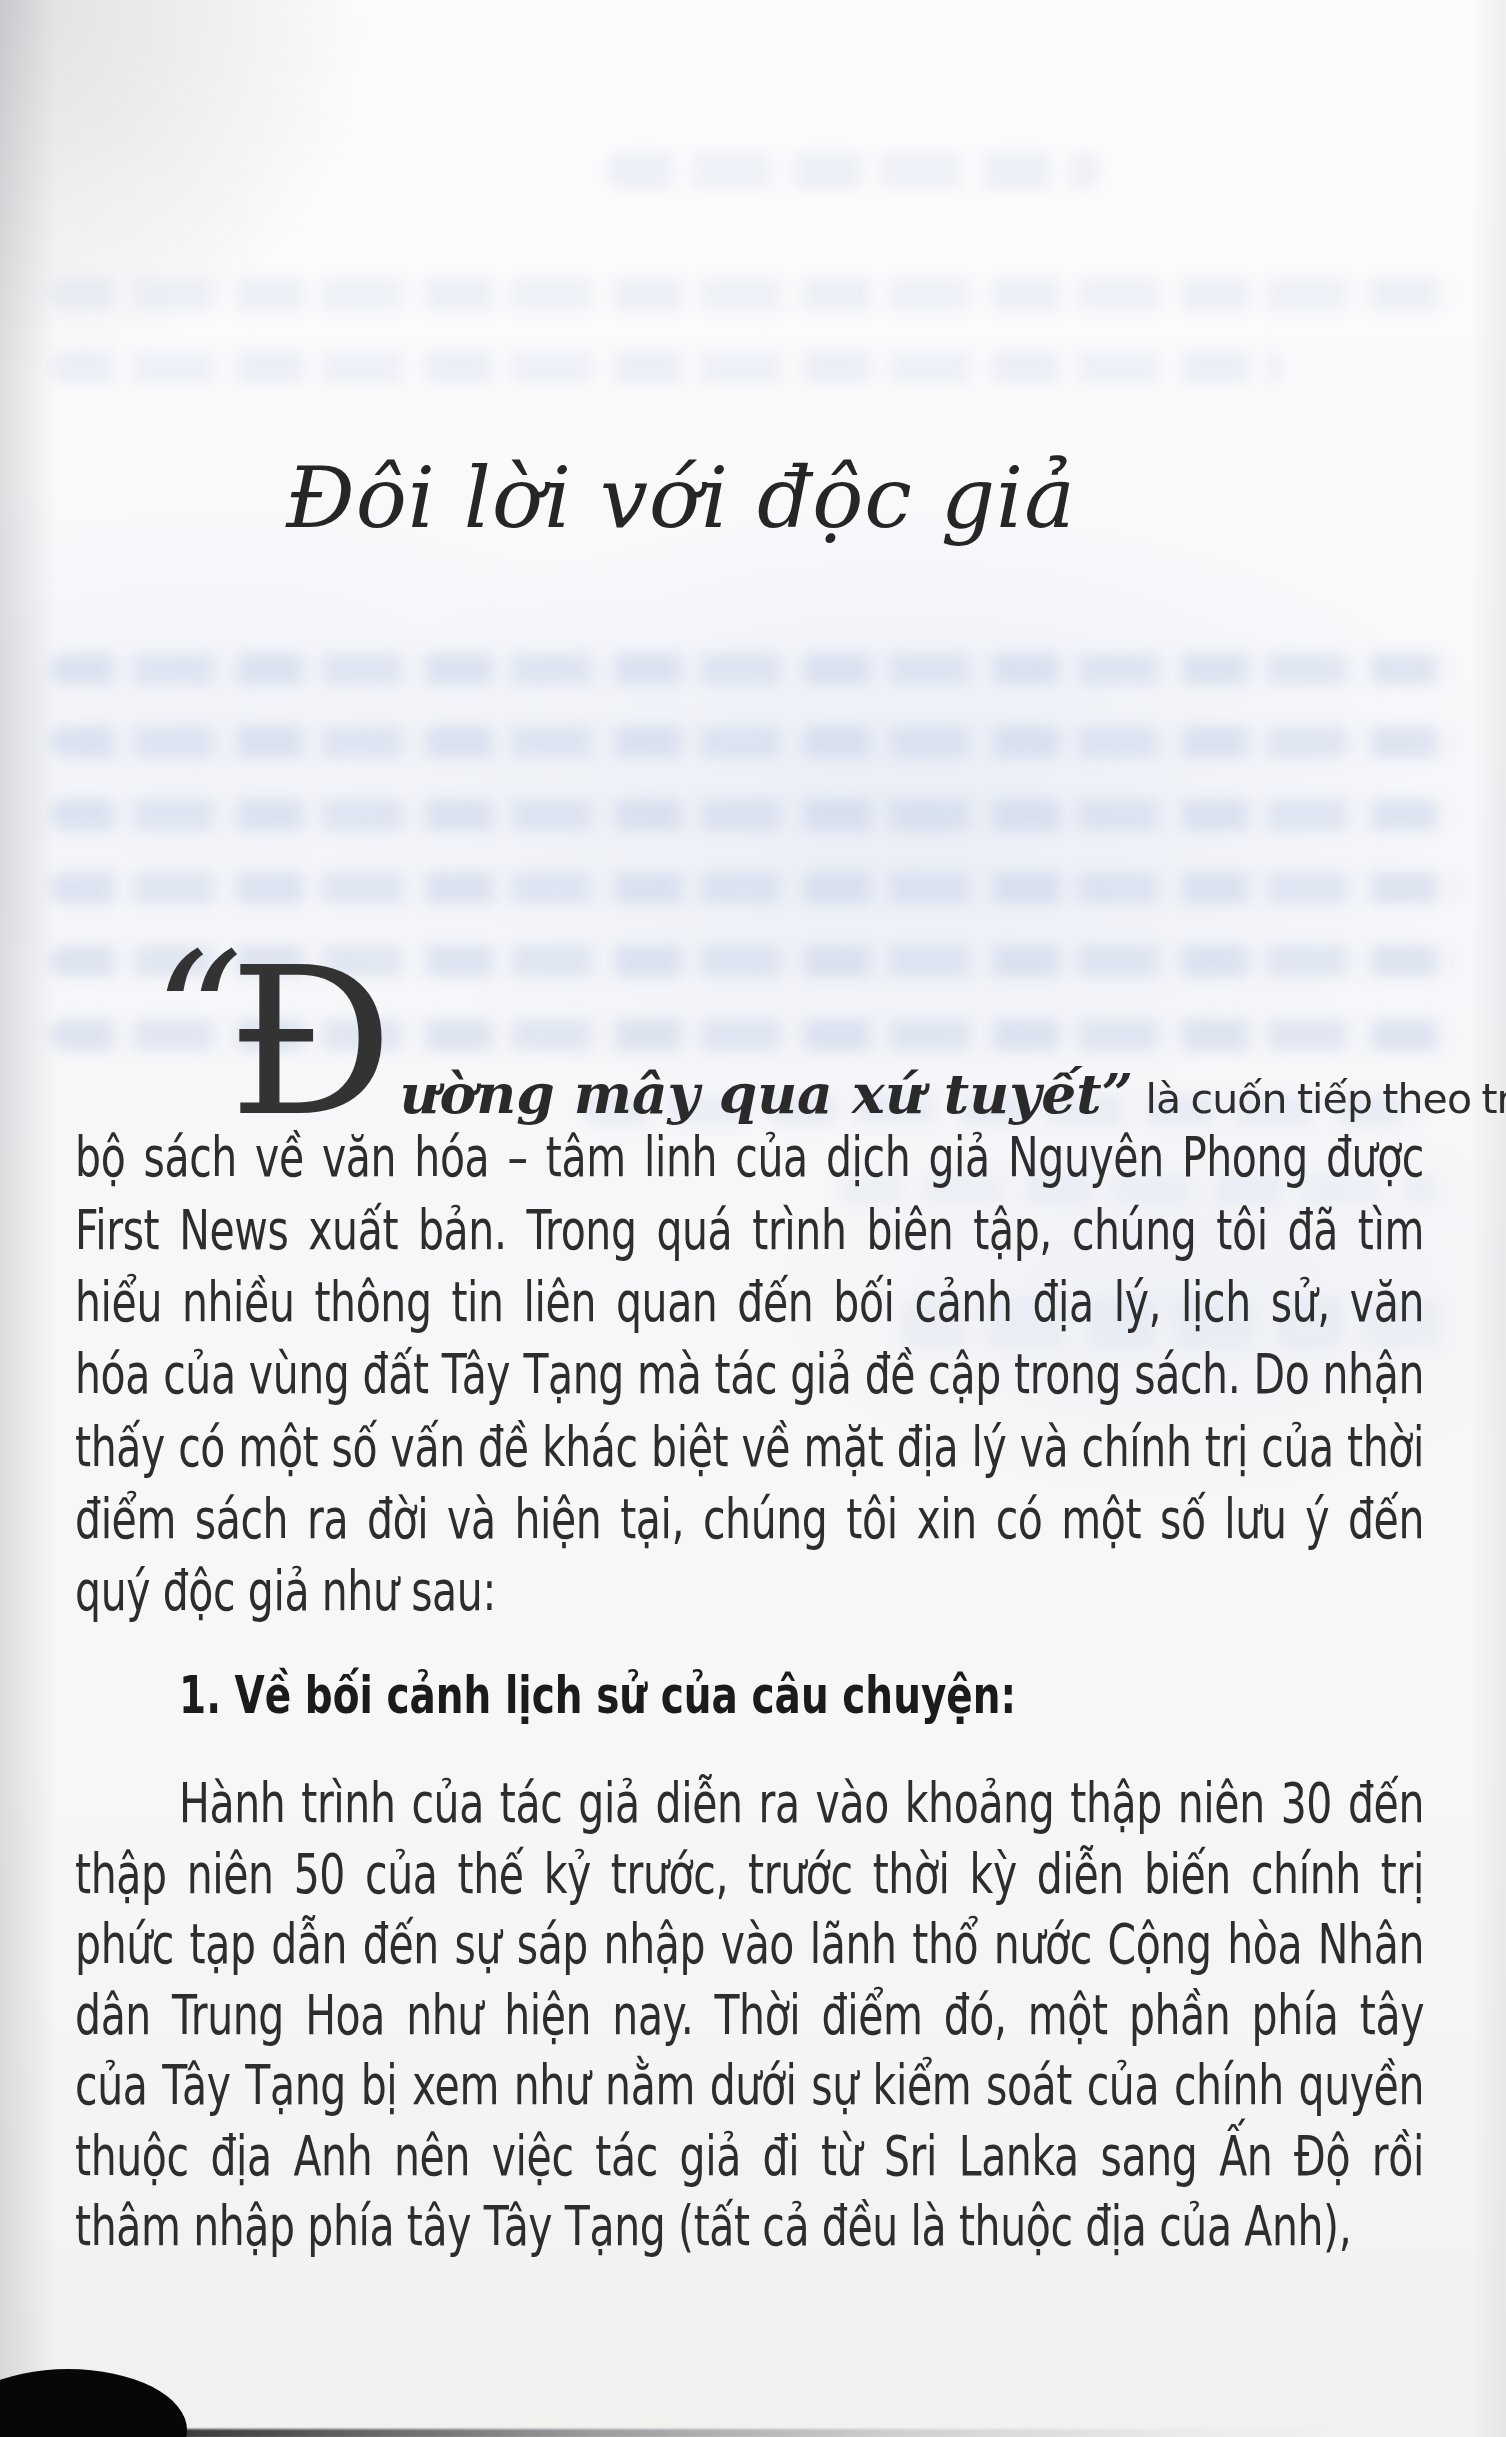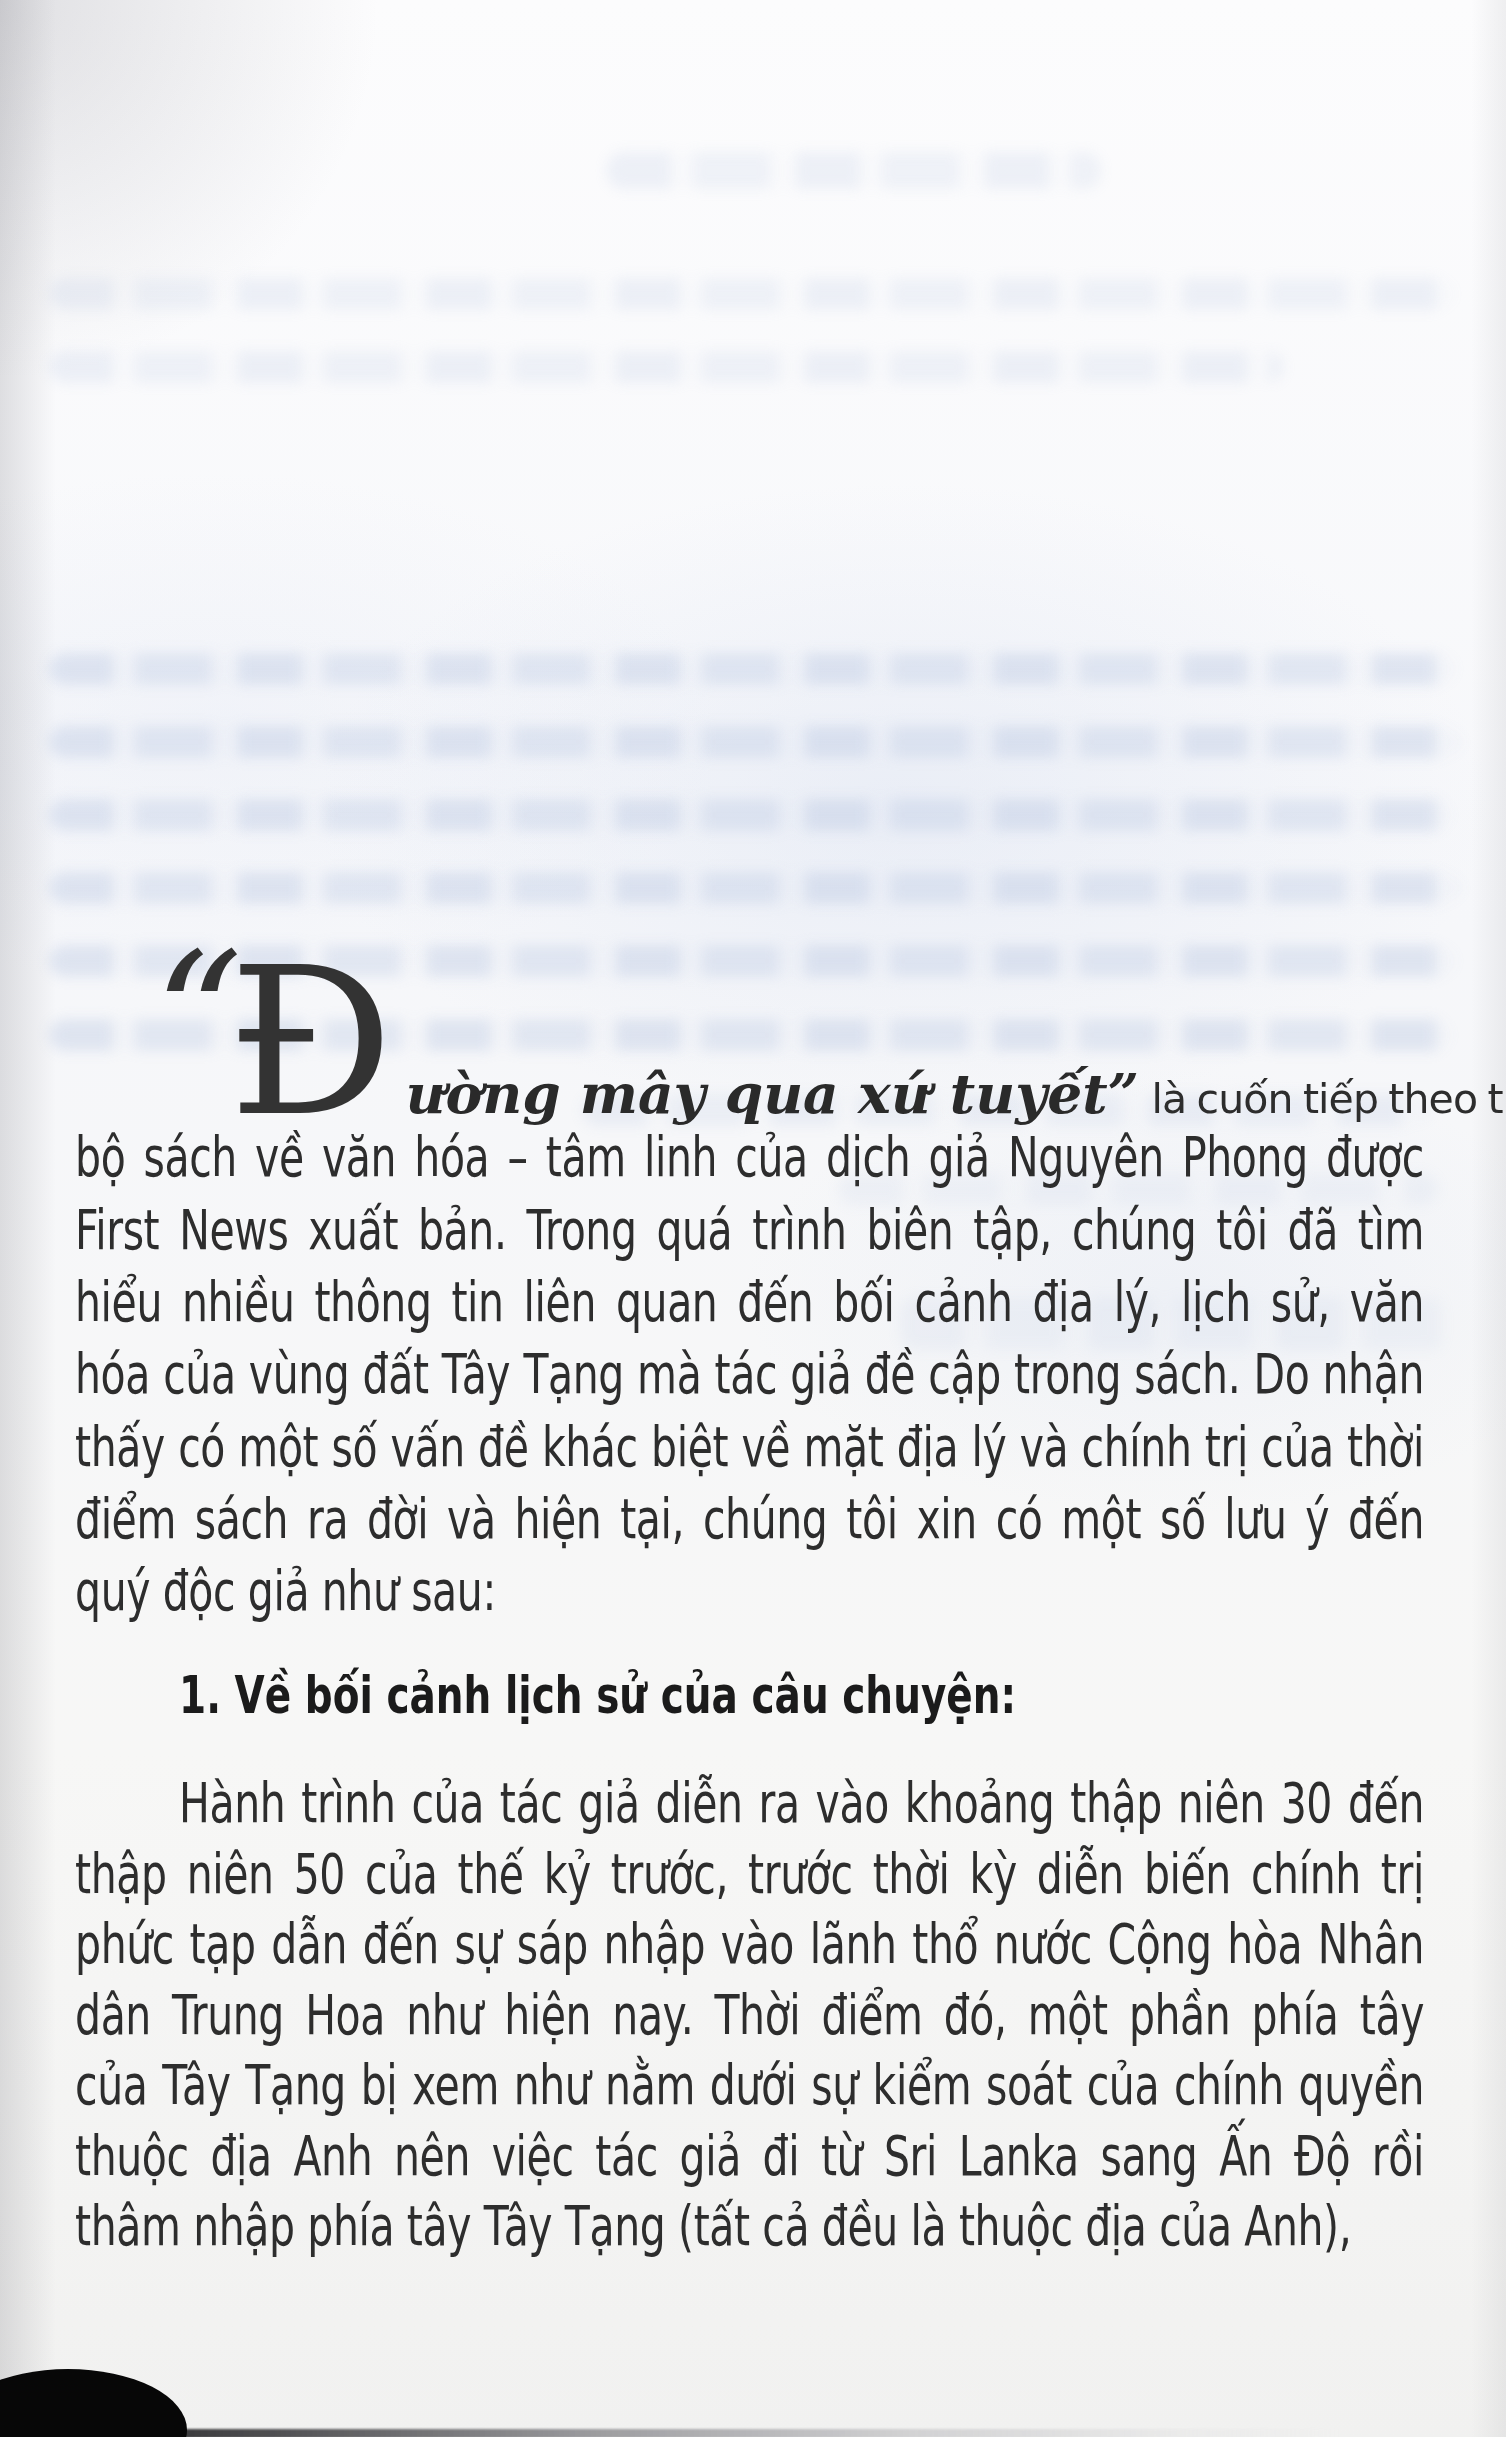--- a/index.html
+++ b/index.html
@@ -39,21 +39,21 @@
     font-size:85px;letter-spacing:0.9px;color:#262626;}
   
   .open-quote{position:absolute;left:153px;top:930px;line-height:1;
     font-family:"DejaVu Serif","Liberation Serif",serif;font-style:italic;
     font-size:176px;color:#333;}
   .lead-row{position:absolute;left:75px;top:941px;white-space:nowrap;
     font-size:205px;line-height:203px;}
   .drop-cap{font-family:"DejaVu Serif","Liberation Serif",serif;
     font-size:205px;color:#333;margin-left:153px;}
   .lead-italic{font-family:"DejaVu Serif","Liberation Serif",serif;
-    font-style:italic;font-weight:bold;font-size:55px;color:#2a2a2a;margin-left:12px;}
+    font-style:italic;font-weight:bold;font-size:55px;color:#2a2a2a;margin-left:6px;}
   .lead-rest{font-size:41px;color:#2d2d2d;margin-left:12.3px;
     letter-spacing:-0.9px;word-spacing:-1.8px;}
   
   .line{position:absolute;left:75px;width:1349px;font-size:41px;line-height:49px;
     letter-spacing:-0.4px;color:#2d2d2d;transform:scaleY(1.34);transform-origin:left top;}
   .jline{text-align:justify;text-align-last:justify;}
   .lline{text-align:left;}
   .indent{padding-left:104px;box-sizing:border-box;}
   .heading{position:absolute;left:75px;width:1349px;top:1664px;
     font-size:39px;line-height:49px;font-weight:bold;color:#1b1b1b;
@@ -74,20 +74,21 @@
   <div class="st" style="top:653px;left:49px;width:1407px;"></div>
   <div class="st" style="top:726px;left:49px;width:1411px;"></div>
   <div class="st" style="top:799px;left:49px;width:1402px;"></div>
   <div class="st" style="top:872px;left:49px;width:1411px;"></div>
   <div class="st" style="top:945px;left:49px;width:1407px;"></div>
   <div class="st" style="top:1019px;left:49px;width:1402px;"></div>
   <div class="st st-soft" style="top:1094px;left:582px;width:847px;"></div>
   <div class="st st-fainter" style="top:1173px;left:838px;width:600px;"></div>
   <div class="st st-fainter" style="top:1297px;left:900px;width:547px;height:53px;"></div>
 
+  <div class="title">Đôi lời với độc giả</div>
 
   <div class="open-quote">“</div>
   <div class="lead-row"><span class="drop-cap">Đ</span><span class="lead-italic">ường mây qua xứ tuyết”</span><span class="lead-rest">là cuốn tiếp theo trong</span></div>
 
   <div class="line jline" style="top:1125px;">bộ sách về văn hóa – tâm linh của dịch giả Nguyên Phong được</div>
   <div class="line jline" style="top:1198px;">First News xuất bản. Trong quá trình biên tập, chúng tôi đã tìm</div>
   <div class="line jline" style="top:1270px;">hiểu nhiều thông tin liên quan đến bối cảnh địa lý, lịch sử, văn</div>
   <div class="line jline" style="top:1342px;">hóa của vùng đất Tây Tạng mà tác giả đề cập trong sách. Do nhận</div>
   <div class="line jline" style="top:1415px;">thấy có một số vấn đề khác biệt về mặt địa lý và chính trị của thời</div>
   <div class="line jline" style="top:1487px;">điểm sách ra đời và hiện tại, chúng tôi xin có một số lưu ý đến</div>

